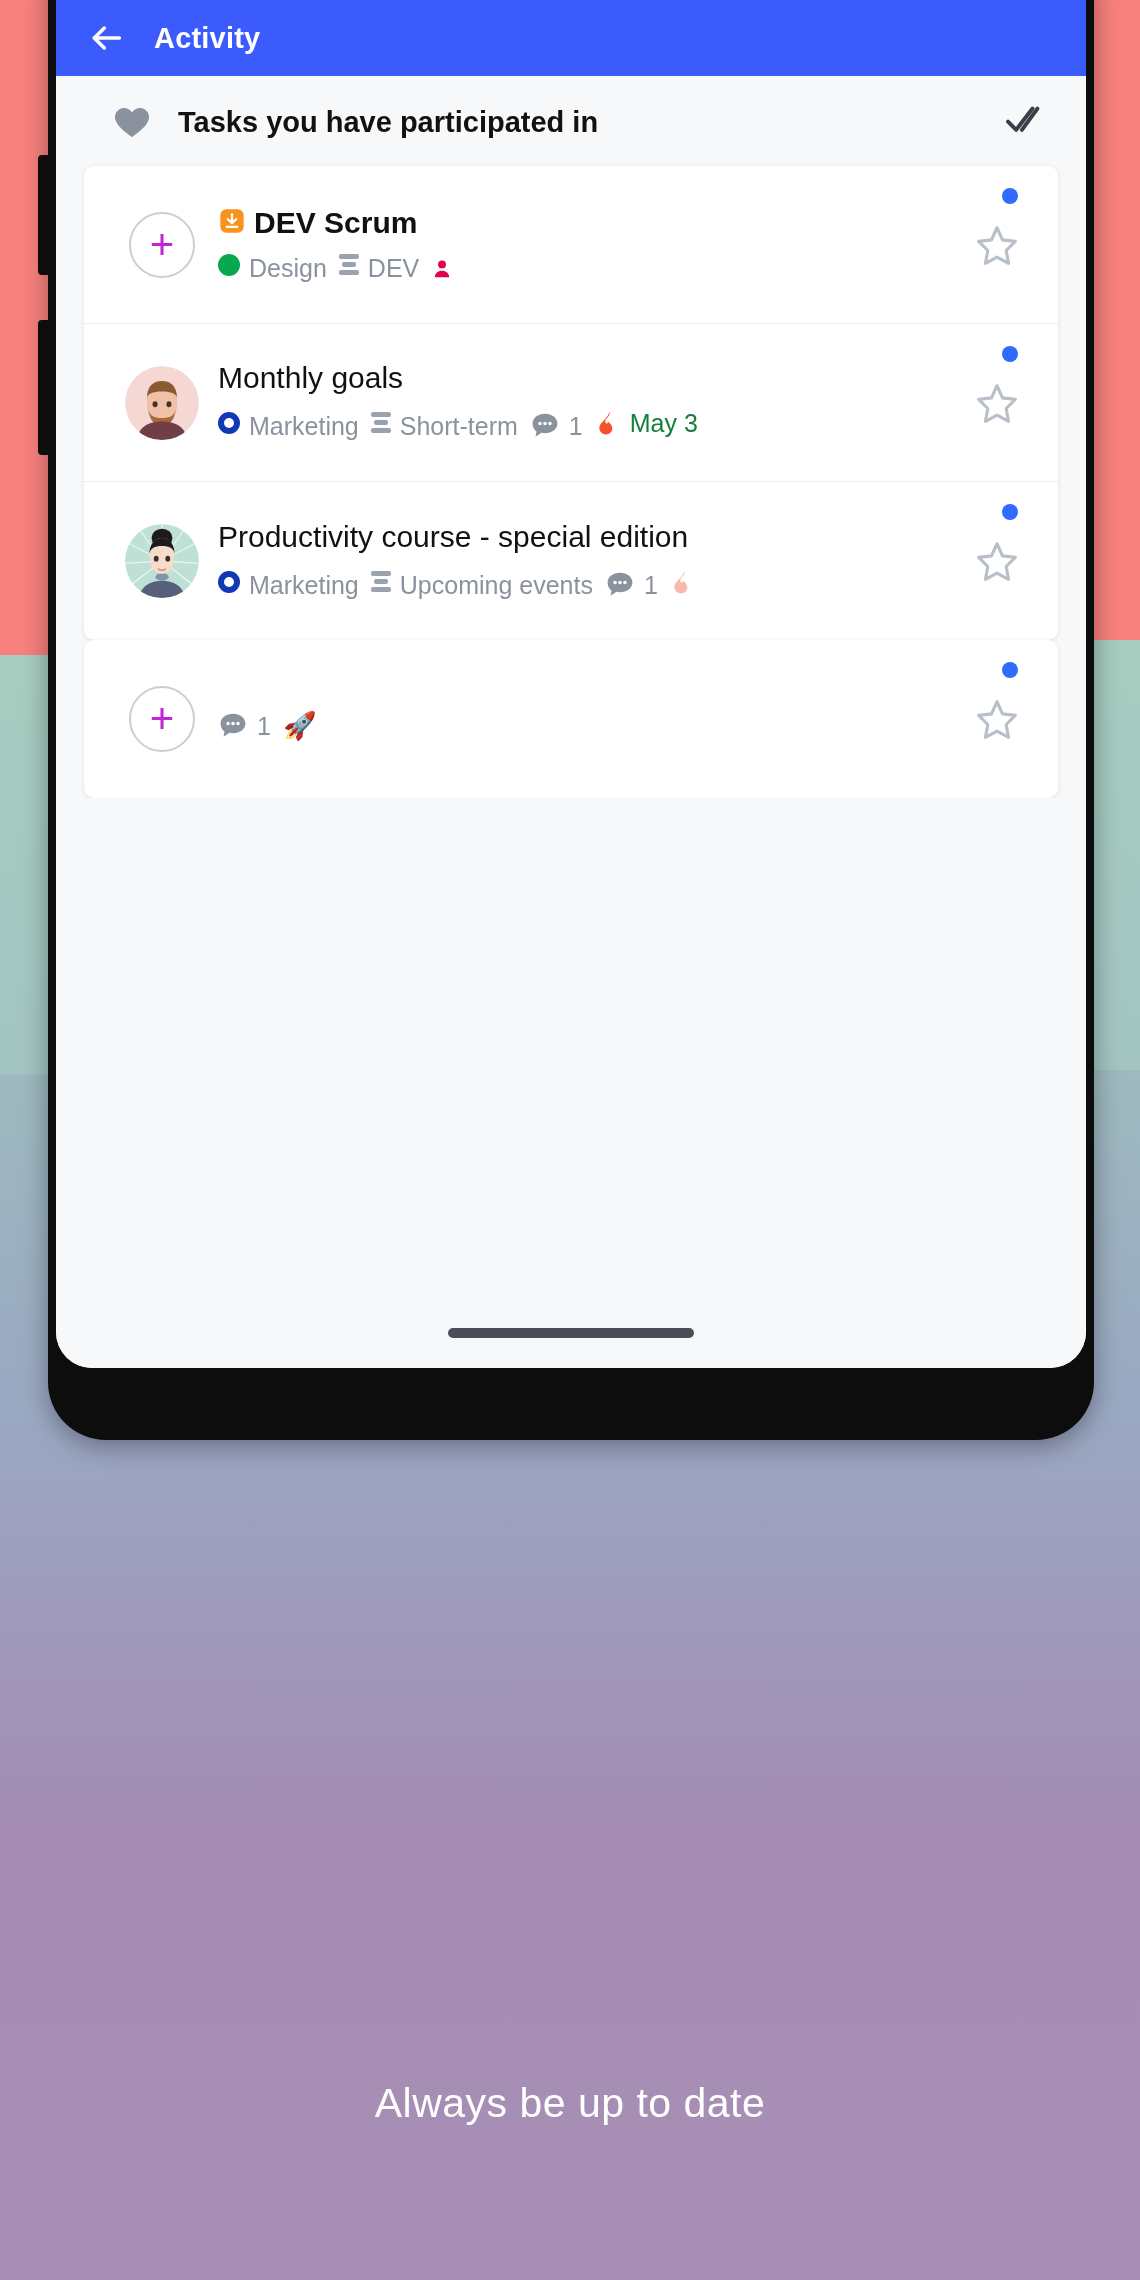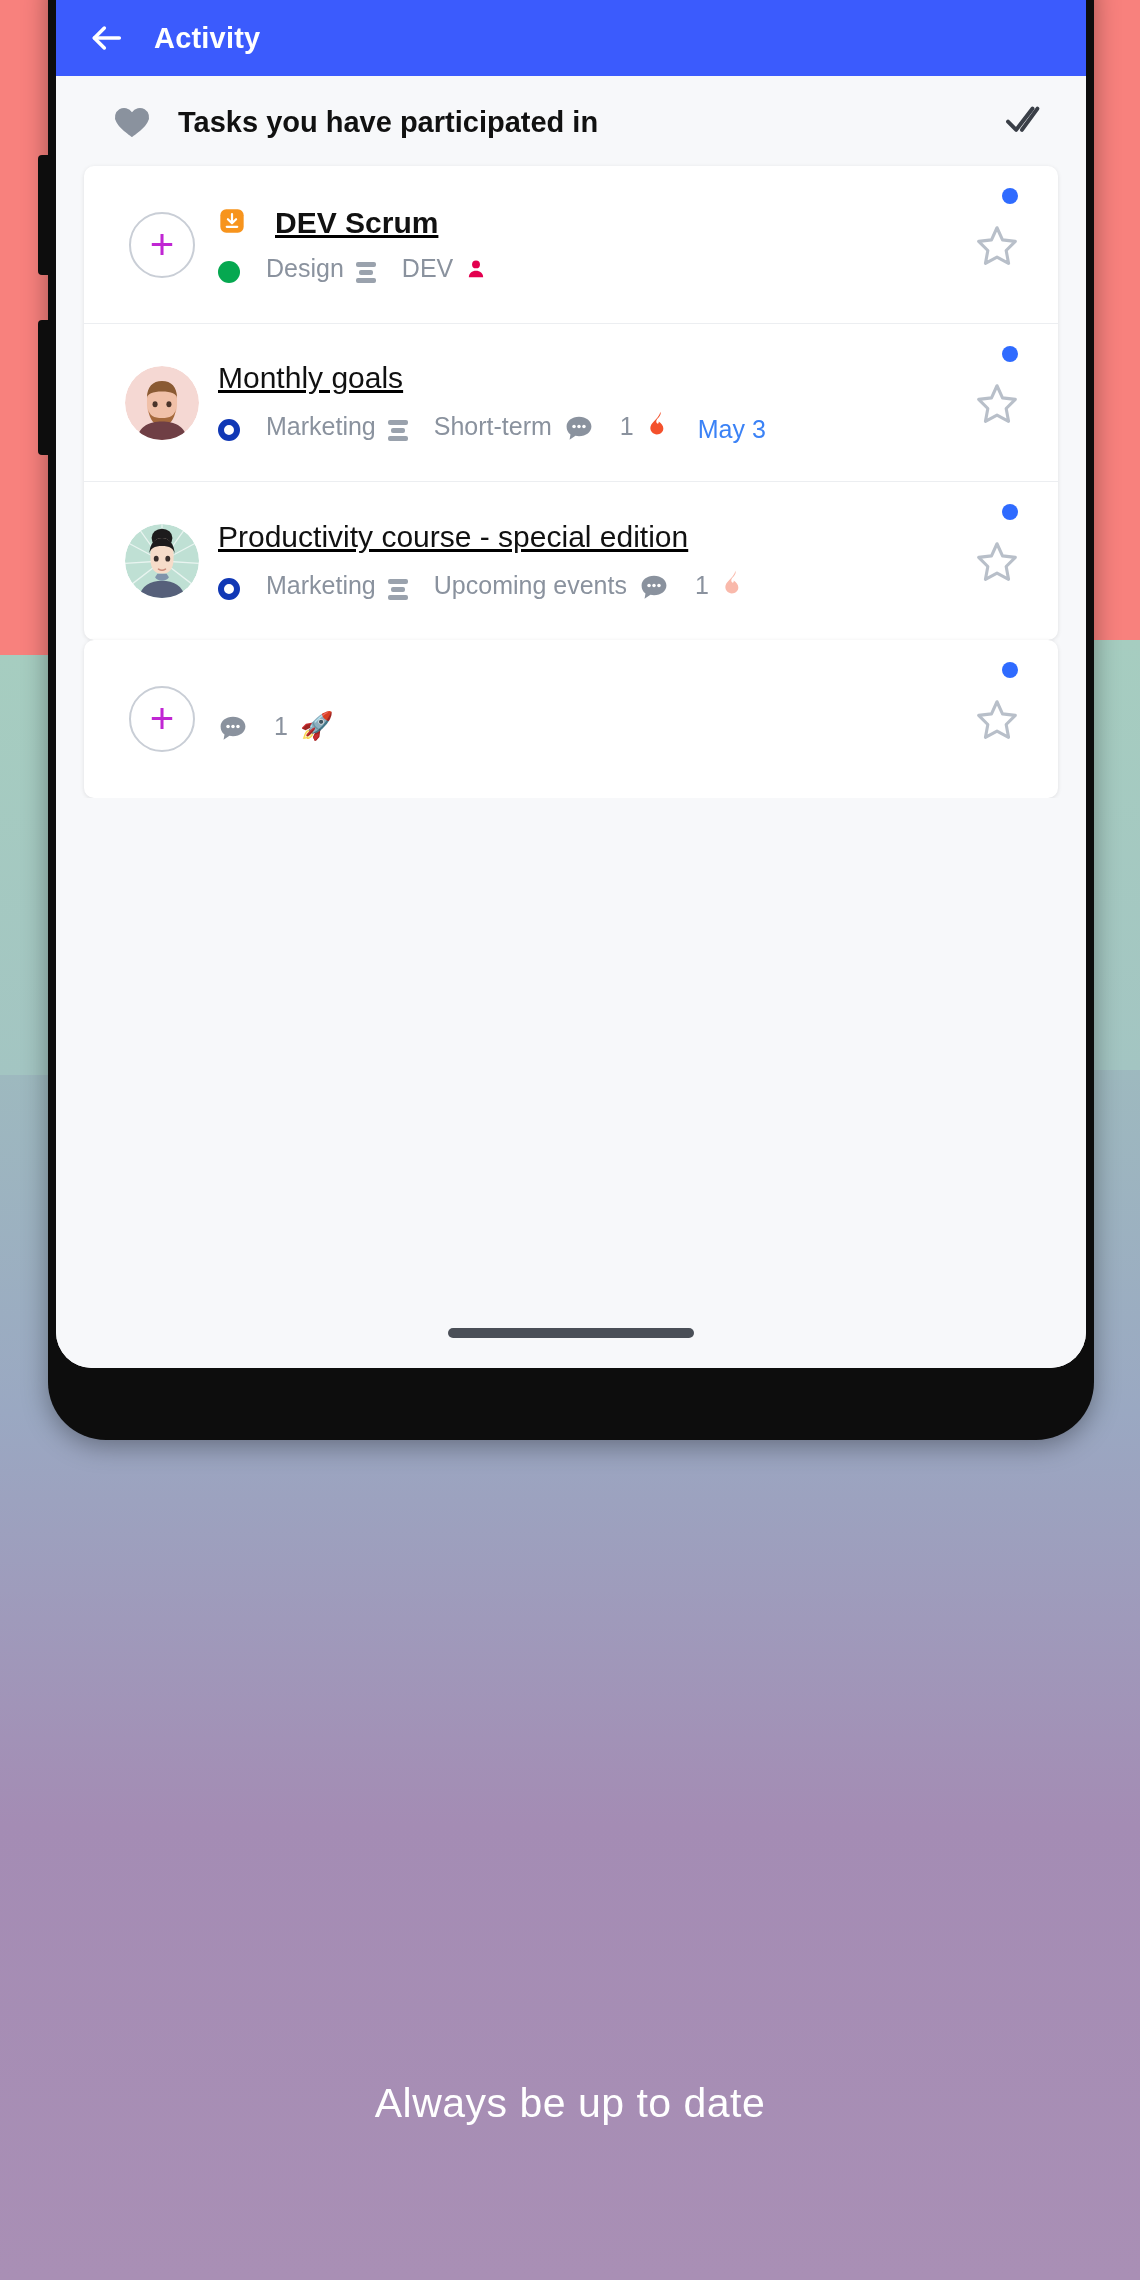--- a/index.html
+++ b/index.html
@@ -101,42 +101,42 @@
     width: 112px; flex: none; display:flex; align-items:center; justify-content:center;
   }
   .avatar-plus {
     width: 66px; height: 66px; border-radius:50%;
     border: 2px solid #c9ced6;
     display:flex; align-items:center; justify-content:center;
     color:#c026d3; font-size: 42px; line-height:1; font-weight:300;
   }
   .avatar-img { width:74px; height:74px; border-radius:50%; overflow:hidden; display:block; }
   .task-main { flex:1; min-width:0; padding-right: 12px; }
-  .task-title-line { display:flex; align-items:center; gap:29px;text-decoration:underline; }
+  .task-title-line { display:flex; align-items:center; gap:8px; }
   .task-title {
     font-size: 30px; color:#111; white-space:nowrap;
   }
   .task-title.bold { font-weight:bold; }
   .task-meta {
     display:flex; align-items:center; gap: 12px;
     margin-top: 14px;
     font-size: 25px; color:#8a929e;
     white-space:nowrap;
   }
-  .meta-item { display:flex; align-items:flex-end; gap:26px; }
+  .meta-item { display:flex; align-items:flex-start; gap:9px; }
   .dot { width:22px; height:22px; border-radius:50%; }
   .dot.green { background:#06a850; }
   .dot.ring-blue { background:#fff; border:6px solid #1138b5; }
   .list-icon { display:flex; flex-direction:column; gap:3px; width:20px; }
   .list-icon i { display:block; height:5px; border-radius:2px; background:#9aa2ad; }
   .list-icon i:nth-child(1){ width:20px; }
   .list-icon i:nth-child(2){ width:14px; margin-left:3px;}
   .list-icon i:nth-child(3){ width:20px; }
   .fire { color:#f4512c; font-size:26px; }
-  .date-red { color:#3b82f6; }
+  .date-red { color:#15803d; }
   .star-cell { width: 78px; flex:none; display:flex; align-items:center; justify-content:center; }
   .unread-dot {
     position:absolute; right: 40px; top: 22px;
     width:16px; height:16px; border-radius:50%; background:#2f6bff;
   }
   .filler { flex:1; background:#f7f8fa; }
   
   .home-bar-wrap { height: 70px; display:flex; align-items:center; justify-content:center; background:#f7f8fa;}
   .home-bar { width: 246px; height: 10px; border-radius: 6px; background:#4a4f57; }
   

